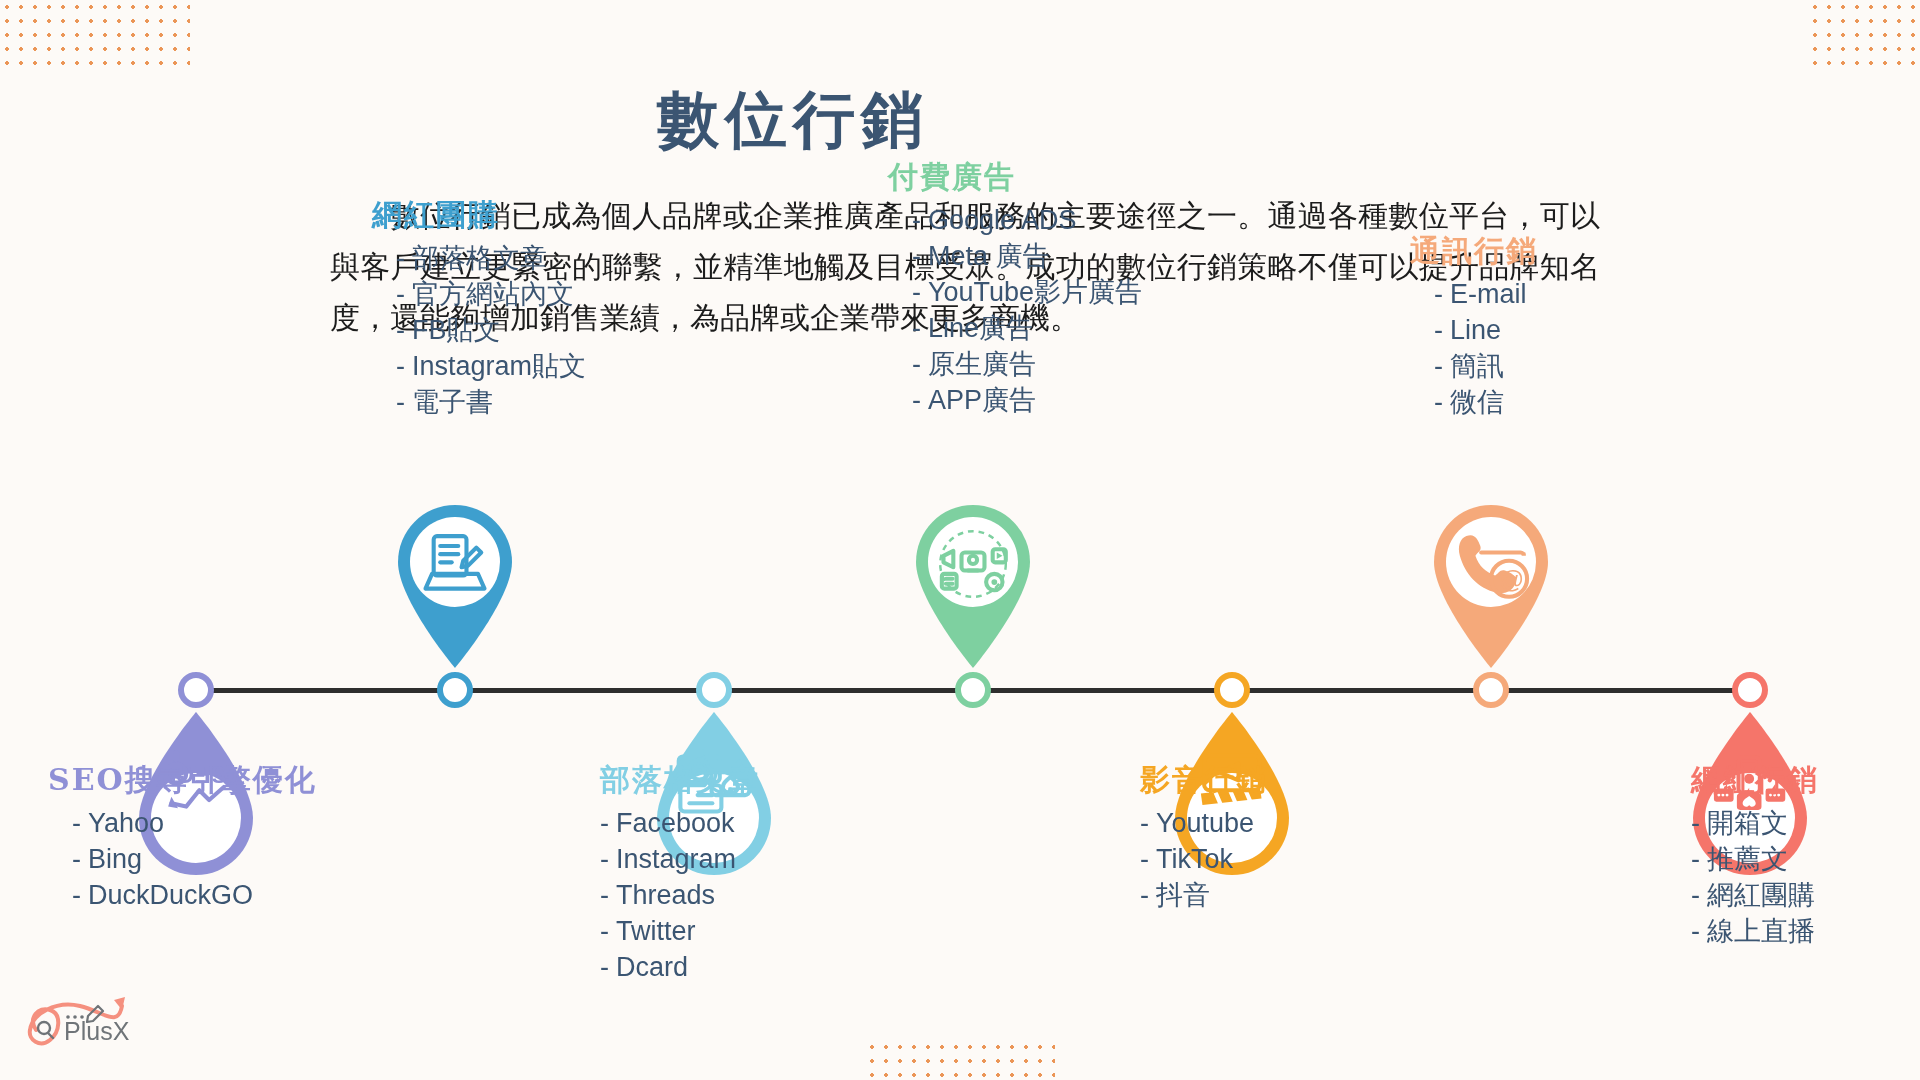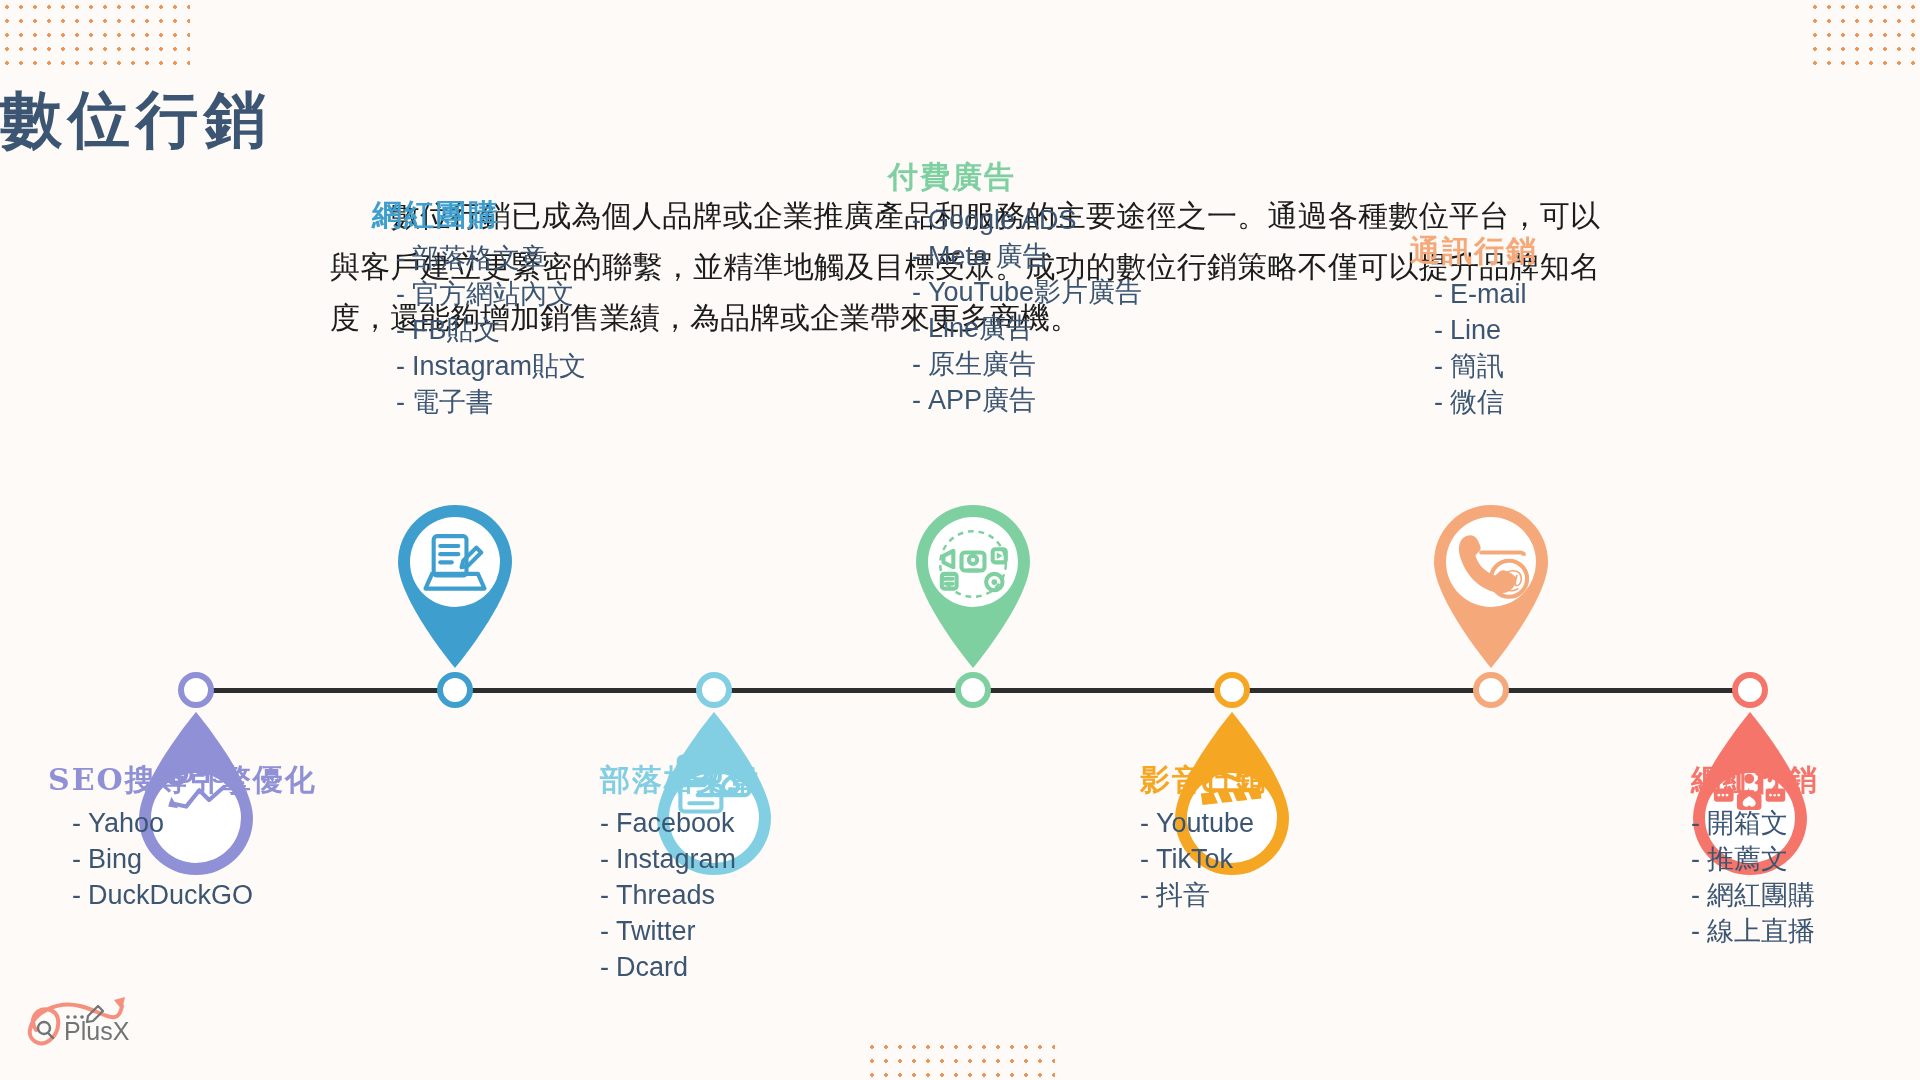--- a/index.html
+++ b/index.html
@@ -20,21 +20,21 @@
     pointer-events: none;
   }
   #dots-tl { left: 0;    top: 0;    width: 190px; height: 72px; }
   #dots-tr { right: 0;   top: 0;    width: 112px; height: 72px; }
   #dots-bc { left: 865px; bottom: 0; width: 190px; height: 40px; }
 
   
   #page-title {
     position: absolute;
     top: 78px; left: 0; width: 1586px;
-    text-align: left;
+    text-align: center;
     font-family: "DejaVu Serif", serif;
     font-weight: bold;
     font-size: 62px;
     letter-spacing: 6px;
     color: #3b5572;
   }
   #intro-paragraph {
     position: absolute;
     top: 190px; left: 330px; width: 1270px;
     font-family: "DejaVu Serif", serif;

